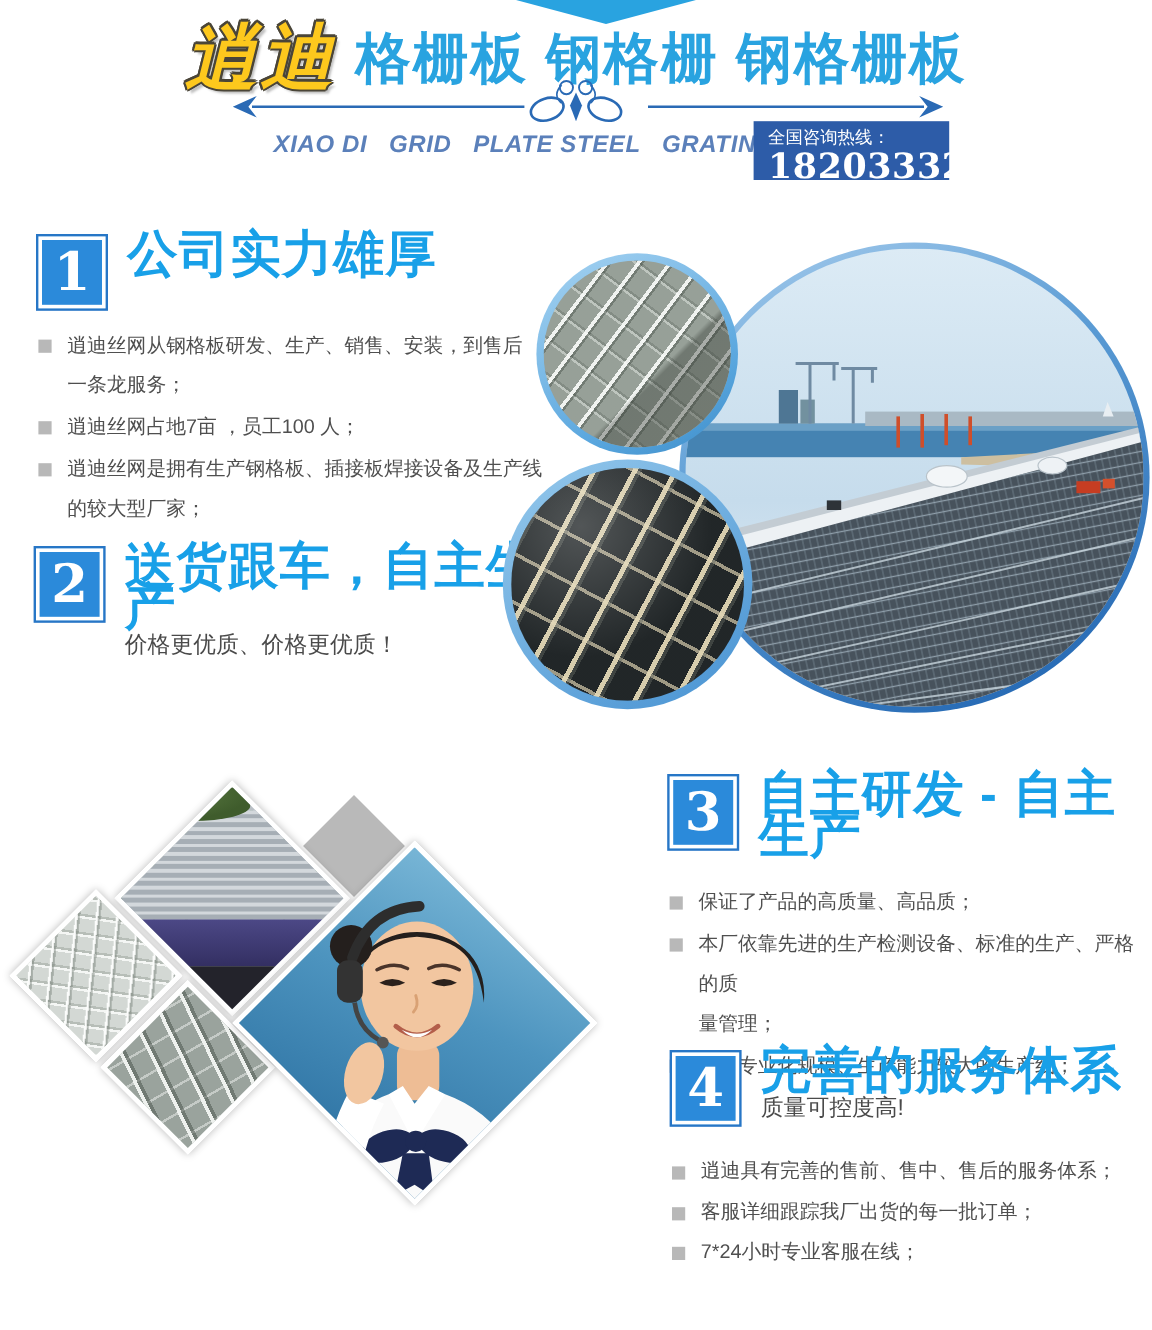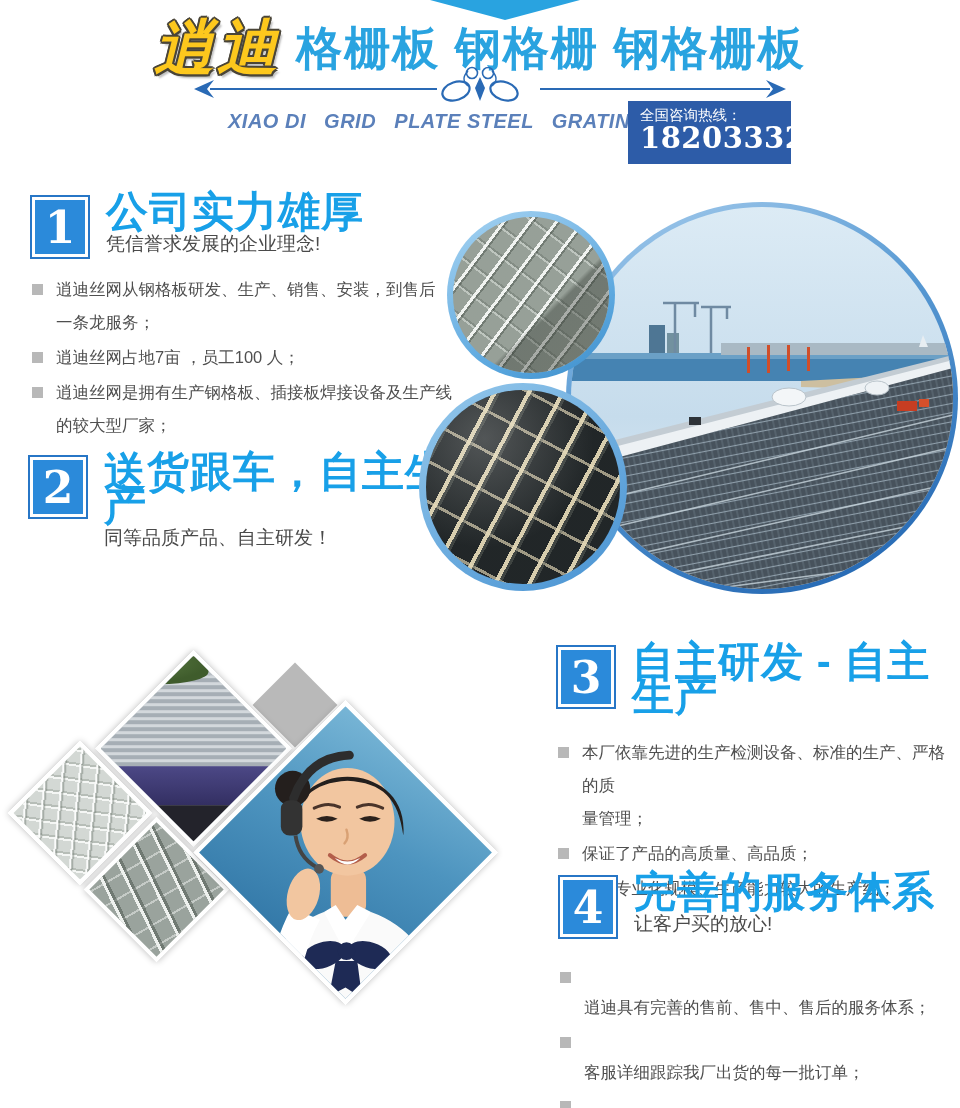--- a/index.html
+++ b/index.html
@@ -15,21 +15,21 @@
     color:#fdc81d;letter-spacing:3px;margin-right:16px;vertical-align:middle;
     text-shadow:2px 0 0 #4a4538,-2px 0 0 #4a4538,0 2px 0 #4a4538,0 -2px 0 #4a4538,
       1.5px 1.5px 0 #4a4538,-1.5px 1.5px 0 #4a4538,1.5px -1.5px 0 #4a4538,-1.5px -1.5px 0 #4a4538,
       3px 4px 2px rgba(0,0,0,.25);text-align:right;}
   .logo-suffix{display:inline-block;font-size:46px;font-weight:bold;
     color:#29a3e0;letter-spacing:2px;vertical-align:middle;}
   .arrows{position:absolute;left:190px;top:78px;}
   .ornament{position:absolute;left:438px;top:64px;}
   .tagline{position:absolute;left:228px;top:110px;font-size:20px;font-weight:bold;
     font-style:italic;color:#5b80ba;white-space:pre;letter-spacing:.5px;}
-  .hotline{position:absolute;left:628px;top:101px;width:163px;height:63px;background:#2d5ca8;
+  .hotline{position:absolute;left:628px;top:101px;width:163px;height:49px;background:#2d5ca8;
     color:#fff;box-sizing:border-box;padding:5px 0 0 12px;}
   .hl1{font-size:14.5px;line-height:19px;}
   .hl2{font-size:29px;font-weight:bold;font-family:"DejaVu Serif","Liberation Serif",serif;
     line-height:27px;letter-spacing:.5px;}
 
   
   .sec{position:absolute;}
   .sec1{left:30px;top:195px;width:428px;}
   .sec2{left:28px;top:455px;width:430px;}
   .sec3{left:556px;top:645px;width:404px;}
@@ -40,21 +40,21 @@
     color:#fff;font-family:"DejaVu Serif","Liberation Serif",serif;font-size:44px;font-weight:bold;
     margin:2px 0 0 2px;}
   .sec-titles{margin-left:18px;}
   .sec-title{font-size:42px;font-weight:bold;color:#18a0e8;line-height:34px;letter-spacing:1px;}
   .sec-sub{font-size:19px;color:#4a4a4a;line-height:29px;}
   ul.bullets{list-style:none;margin:15px 0 0 0;padding:0;}
   .sec3 ul.bullets,.sec4 ul.bullets{margin-top:23px;}
   ul.bullets li{display:flex;margin-bottom:2px;}
   .sq{width:11px;height:11px;background:#b8b8b8;flex:none;margin:11px 13px 0 2px;}
   .tx{font-size:16.5px;line-height:33px;color:#4f4f4f;white-space:pre-line;}
-  .sec4 .tx{line-height:31.5px;margin-top:31px;}
+  .sec4 .tx{line-height:31.5px;}
 
   
   .ring{position:absolute;border-radius:50%;box-sizing:border-box;}
   .ring .ph{width:100%;height:100%;border-radius:50%;overflow:hidden;position:relative;}
   .circle-big{left:566px;top:202px;width:392px;height:392px;padding:5px;
     background:linear-gradient(155deg,#aacfee 0%,#5a9bd4 40%,#1c60ae 100%);}
   .circle-big .ph svg{display:block;width:100%;height:100%;}
   .circle-top{left:447px;top:211px;width:168px;height:168px;padding:6px;
     background:linear-gradient(150deg,#a8d4f2,#59a6de 70%,#3c8cc8);}
   .circle-top .ph{background-color:#97a098;background-image:
@@ -135,21 +135,20 @@
   <div class="hotline">
     <div class="hl1">全国咨询热线：</div>
     <div class="hl2">18203332444</div>
   </div>
 
   <div class="sec sec1">
     <div class="sec-head">
       <div class="numbox">1</div>
       <div class="sec-titles">
         <div class="sec-title">公司实力雄厚</div>
-        <div class="sec-sub">凭信誉求发展的企业理念!</div>
       </div>
     </div>
     <ul class="bullets">
       <li>
           <span class="sq"></span>
           <span class="tx">逍迪丝网从钢格板研发、生产、销售、安装，到售后
 一条龙服务；</span>
         </li>
       <li>
           <span class="sq"></span>
@@ -161,55 +160,55 @@
 的较大型厂家；</span>
         </li>
     </ul>
   </div>
 
   <div class="sec sec2">
     <div class="sec-head">
       <div class="numbox">2</div>
       <div class="sec-titles">
         <div class="sec-title">送货跟车，自主生产</div>
-        <div class="sec-sub">同等品质产品、自主研发！</div>
+        <div class="sec-sub">价格更优质、价格更优质！</div>
       </div>
     </div>
   </div>
 
   <div class="sec sec3">
     <div class="sec-head">
       <div class="numbox">3</div>
       <div class="sec-titles">
         <div class="sec-title">自主研发 - 自主生产</div>
       </div>
     </div>
     <ul class="bullets">
       <li>
           <span class="sq"></span>
+          <span class="tx">保证了产品的高质量、高品质；</span>
+        </li>
+      <li>
+          <span class="sq"></span>
           <span class="tx">本厂依靠先进的生产检测设备、标准的生产、严格的质
 量管理；</span>
-        </li>
-      <li>
-          <span class="sq"></span>
-          <span class="tx">保证了产品的高质量、高品质；</span>
         </li>
       <li>
           <span class="sq"></span>
           <span class="tx">拥有专业化规模、生产能力较大的生产线；</span>
         </li>
     </ul>
   </div>
 
   <div class="sec sec4">
     <div class="sec-head">
       <div class="numbox">4</div>
       <div class="sec-titles">
         <div class="sec-title">完善的服务体系</div>
-        <div class="sec-sub">让客户买的放心!</div>
+        <div class="sec-sub">质量可控度高!</div>
       </div>
     </div>
     <ul class="bullets">
       <li>
           <span class="sq"></span>
           <span class="tx">逍迪具有完善的售前、售中、售后的服务体系；</span>
         </li>
       <li>
           <span class="sq"></span>
           <span class="tx">客服详细跟踪我厂出货的每一批订单；</span>

